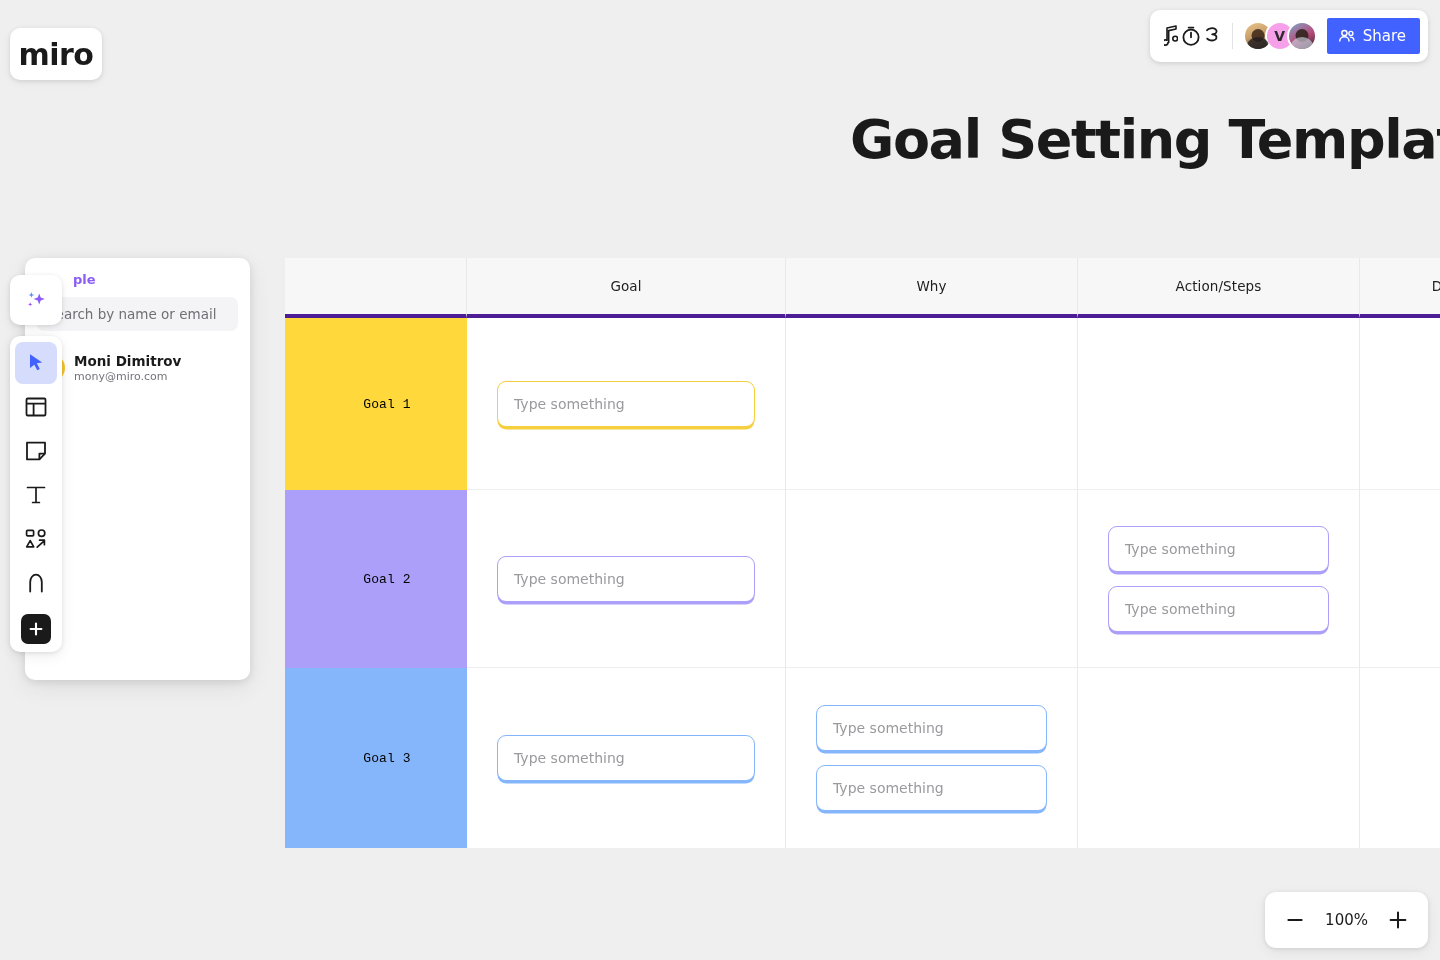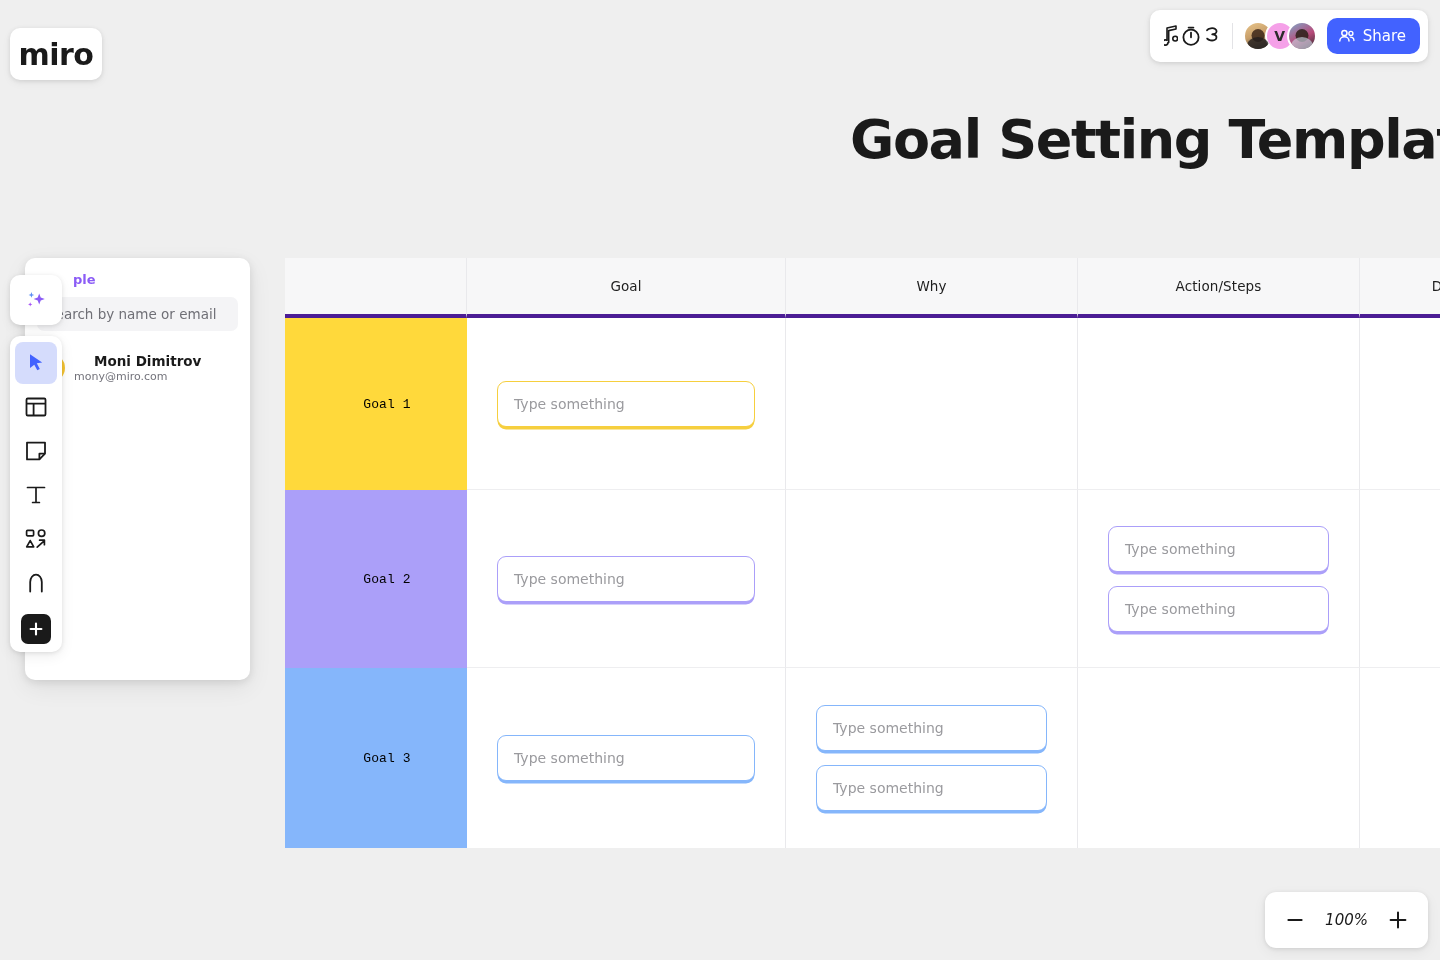--- a/index.html
+++ b/index.html
@@ -159,21 +159,21 @@
     transform: translateX(-50%);
     background: rgba(35,30,30,.8);
   }
   .av-c .av-face::before { background: rgba(50,35,30,.9); }
   .av-c .av-face::after { background: rgba(200,210,225,.65); }
 
   .share-btn {
     height: 36px;
     background: #4262ff;
     color: #fff;
-    border-radius: 10px;
+    border-radius: 2px;
     display: flex; align-items: center; gap: 7px;
     padding: 0 14px 0 11px;
     font-family: "DejaVu Sans", sans-serif;
     font-size: 15px;
     cursor: pointer;
     border: none;
   }
 
   
   .people-panel {
@@ -212,21 +212,20 @@
   }
   .person-avatar {
     width: 28px; height: 28px; border-radius: 50%;
     background: #f5c432;
     flex: none;
   }
   .person-name {
     font-family: "DejaVu Sans", sans-serif;
     font-size: 13.5px; font-weight: 700; color: #1a1a1a;
     line-height: 1.25;
-    margin-left: 20px;
   }
   .person-email {
     font-family: "DejaVu Sans", sans-serif;
     font-size: 11px; color: #73737b;
     line-height: 1.25;
   }
 
   
   .ai-panel {
     position: absolute;
@@ -279,21 +278,21 @@
     gap: 16px;
   }
   .zoom-btn {
     width: 28px; height: 28px;
     display: flex; align-items: center; justify-content: center;
     cursor: pointer; color: #1a1a1a;
   }
   .zoom-val {
     font-family: "DejaVu Sans", sans-serif;
     font-size: 15px; color: #1a1a1a;
-    min-width: 42px; text-align: center; font-style: italic;
+    min-width: 42px; text-align: center;
   }
 </style>
 </head>
 <body>
 
 <div id="canvas">
 
   <div class="board-title">Goal Setting Template</div>
 
   <div class="goal-table" id="goalTable">

